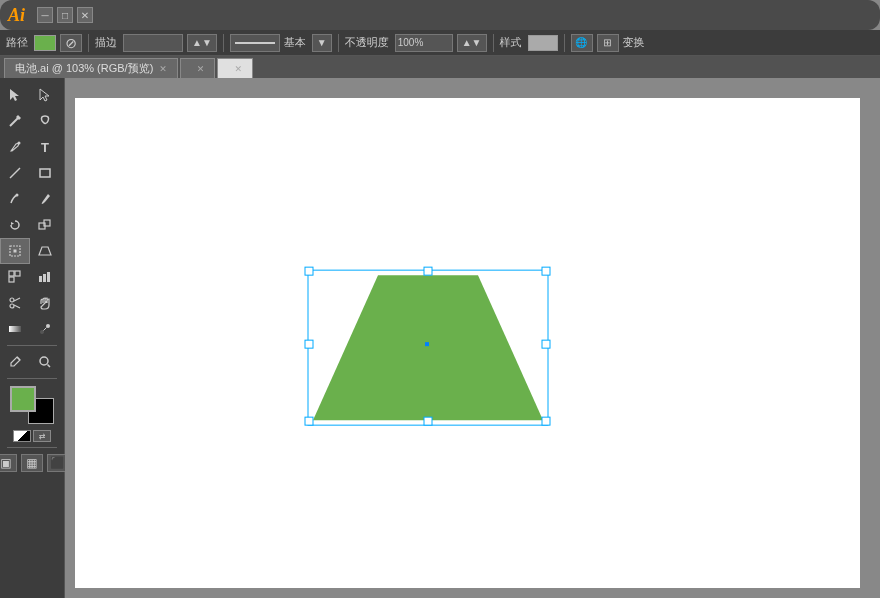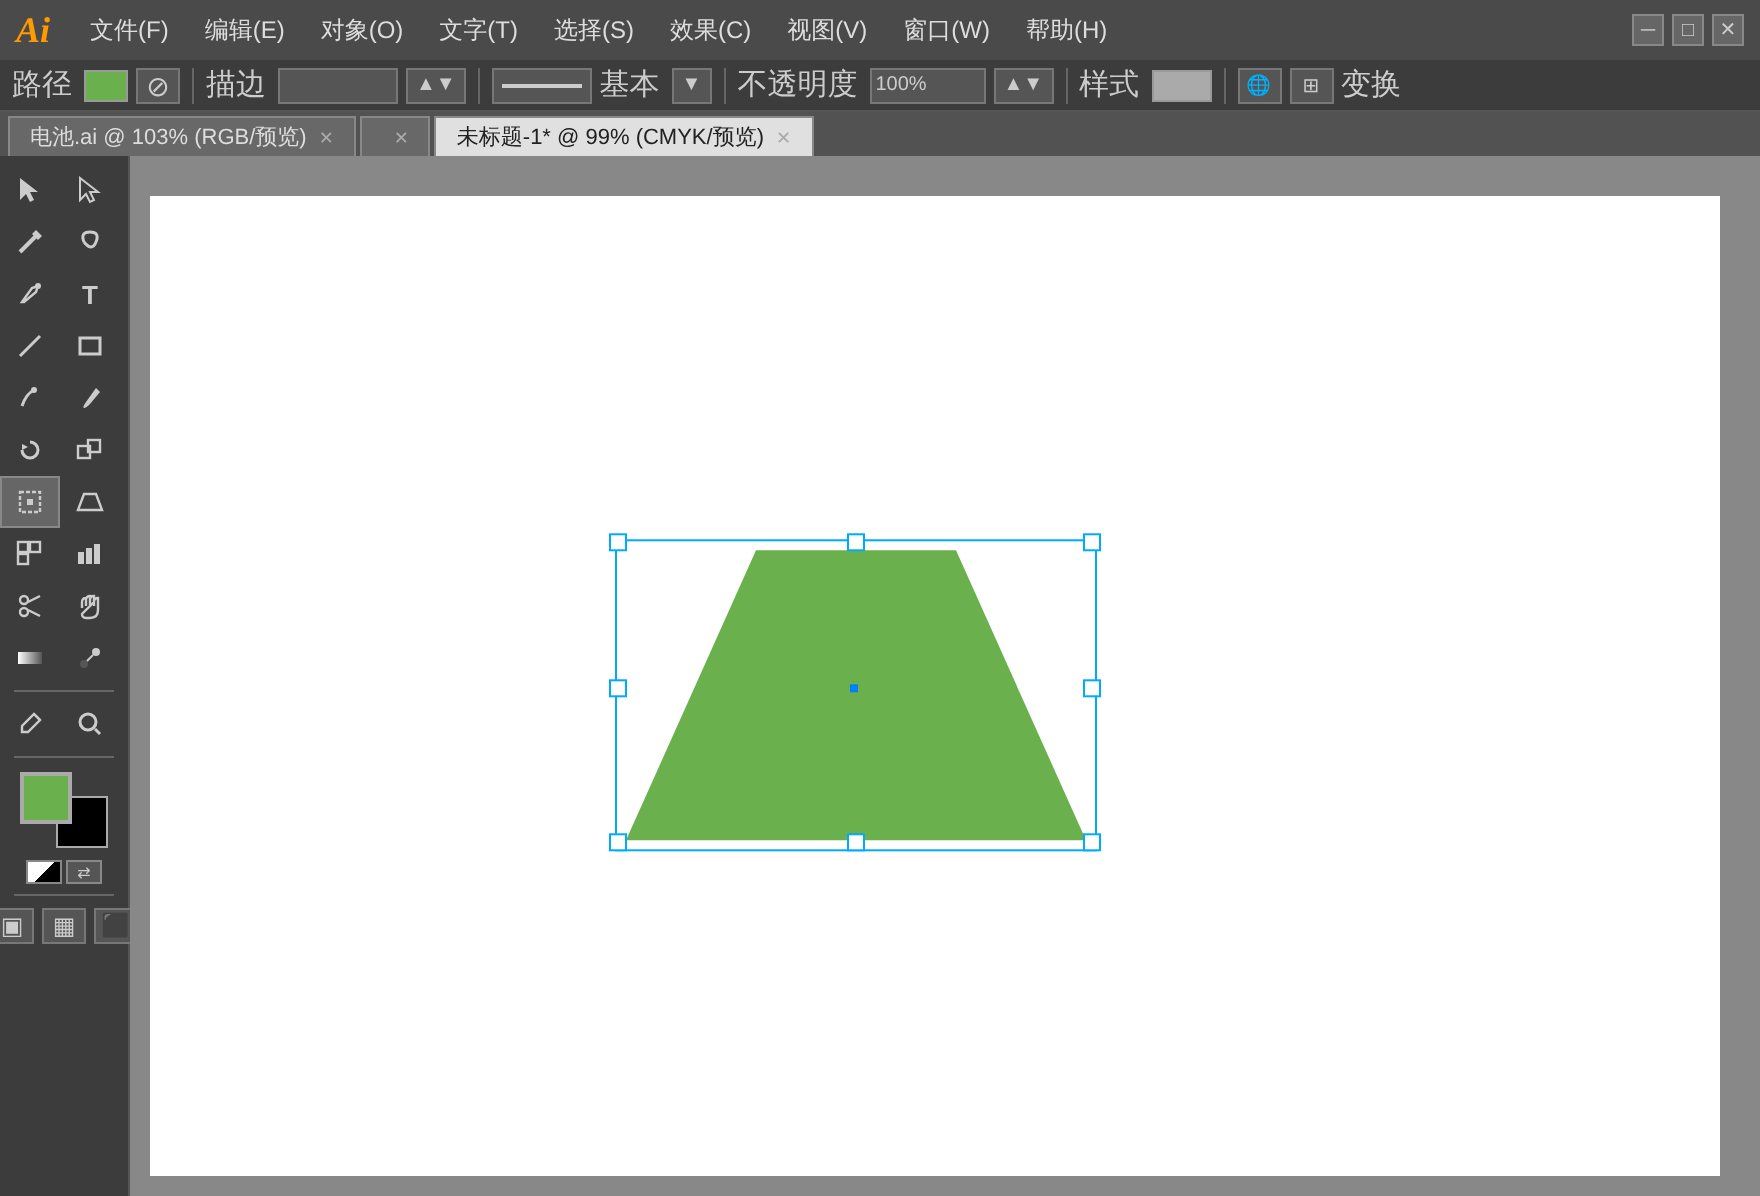--- a/index.html
+++ b/index.html
@@ -6,20 +6,21 @@
     body { width: 880px; height: 598px; overflow: hidden; font-family: 'SimHei', 'Microsoft YaHei', sans-serif; font-size: 12px; background: #888; }
 
     
     #titlebar {
       height: 30px;
       background: #4a4a4a;
       display: flex;
       align-items: center;
       padding: 11px 8px;
       color: #fff;
+      border-radius: 12px;
     }
     #titlebar .ai-logo {
       font-size: 18px;
       font-style: italic;
       font-weight: bold;
       color: #ff9a00;
       margin-right: 12px;
       font-family: serif;
     }
     #titlebar .menu-items {
@@ -52,21 +53,21 @@
       height: 26px;
       background: #3c3c3c;
       display: flex;
       align-items: center;
       padding: 0 6px;
       gap: 4px;
       border-bottom: 1px solid #555;
     }
     #optionsbar .label {
       color: #ccc;
-      font-size: 15px;
+      font-size: 11px;
       margin-right: 2px;
     }
     .opt-swatch {
       width: 22px; height: 16px;
       background: #6ab04c;
       border: 1px solid #999;
       cursor: pointer;
     }
     .opt-btn {
       background: #555;
@@ -251,31 +252,20 @@
       top: 50%;
       left: 45%;
       transform: translate(-50%, -45%);
     }
   </style>
 </head>
 <body>
 
 <div id="titlebar">
   <span class="ai-logo">Ai</span>
-  <div class="menu-items">
-    <span class="menu-item">文件(F)</span>
-    <span class="menu-item">编辑(E)</span>
-    <span class="menu-item">对象(O)</span>
-    <span class="menu-item">文字(T)</span>
-    <span class="menu-item">选择(S)</span>
-    <span class="menu-item">效果(C)</span>
-    <span class="menu-item">视图(V)</span>
-    <span class="menu-item">窗口(W)</span>
-    <span class="menu-item">帮助(H)</span>
-  </div>
   <div class="window-controls">
     <div class="win-btn">─</div>
     <div class="win-btn">□</div>
     <div class="win-btn">✕</div>
   </div>
 </div>
 
 <div id="optionsbar">
   <span class="label">路径</span>
   <div class="opt-swatch" style="background:#6ab04c;"></div>
@@ -307,21 +297,20 @@
 
 <div id="tabbar">
   <div class="tab">
     <span>电池.ai @ 103% (RGB/预览)</span>
     <span class="close-x">✕</span>
   </div>
   <div class="tab">
     <span class="close-x">✕</span>
   </div>
   <div class="tab active">
-    <span>未标题-1* @ 99% (CMYK/预览)</span>
     <span class="close-x">✕</span>
   </div>
 </div>
 
 <div id="main">
 
   <div id="toolbar">
 
     <div class="tool-row">
       <div class="tool-btn" title="选择工具">

